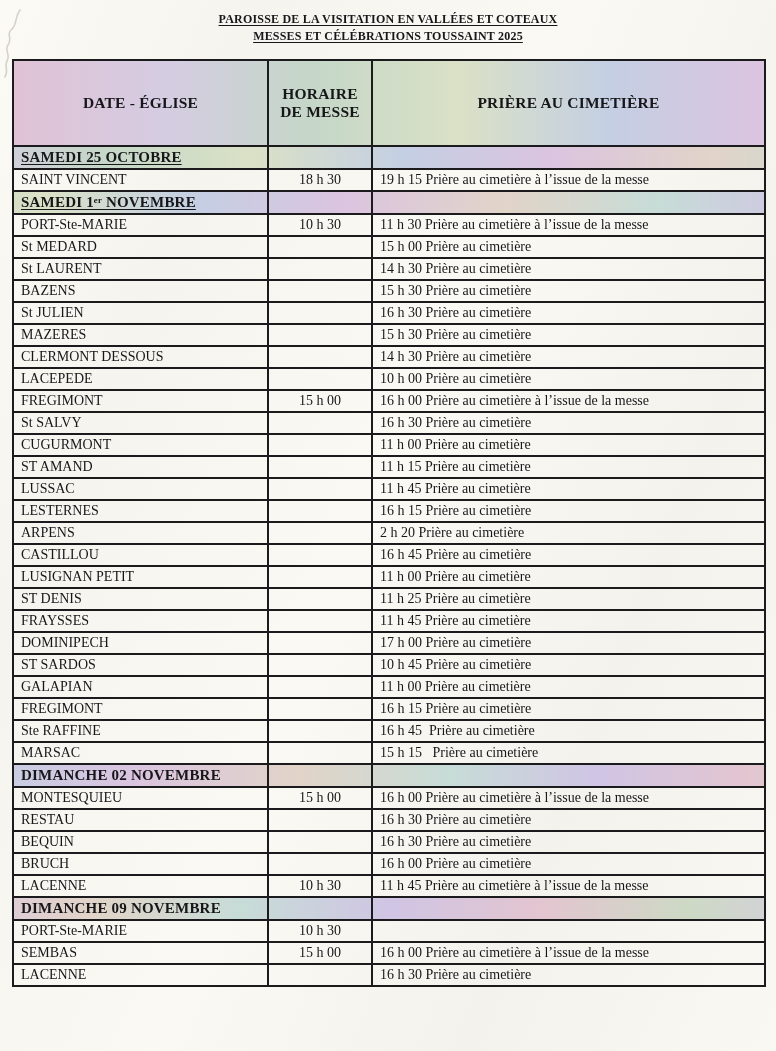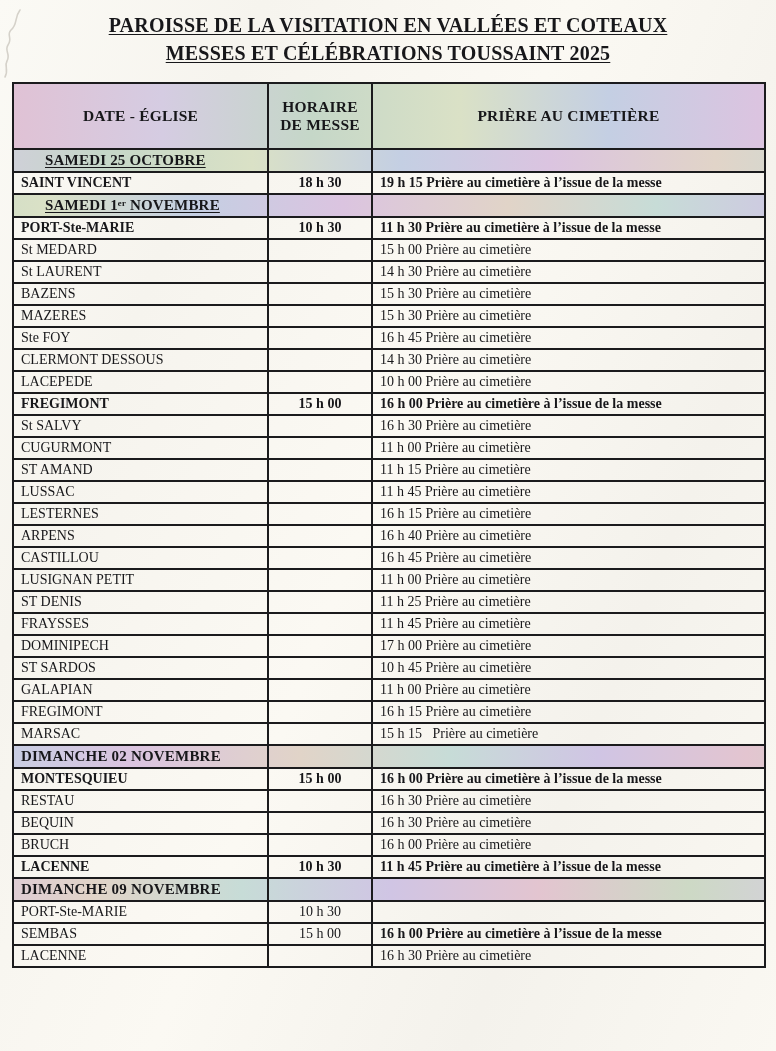--- a/index.html
+++ b/index.html
@@ -11,21 +11,21 @@
     font-family: "Liberation Serif", "DejaVu Serif", serif;
     color: #17171a;
     -webkit-font-smoothing: antialiased;
   }
   .handwriting {
     position: absolute; left: 0px; top: 4px;
     opacity: .55;
   }
   .title-block { margin-top: 11px; text-align: center; }
   .title-line {
-    font-weight: bold; font-size: 20px; line-height: 1.42;
+    font-weight: bold; font-size: 12px; line-height: 1.42;
     letter-spacing: .2px;
     text-decoration: underline;
     text-underline-offset: 2px;
     text-decoration-thickness: 1.3px;
   }
   table.sheet {
     border-collapse: collapse;
     table-layout: fixed;
     width: 752px;
     margin: 14px 12px 0 12px;
@@ -39,41 +39,40 @@
     overflow: hidden;
   }
   thead th {
     height: 60px;
     font-size: 15.5px;
     font-weight: bold;
     text-align: center;
     padding: 2px 11px;
     letter-spacing: .2px;
   }
-  thead th.h-time { padding: 2px 10px; text-align: center; }
+  thead th.h-time { padding: 12px 10px; text-align: center; }
   tbody td {
     height: 20px;
     font-size: 14px;
     line-height: 20px;
     padding: 0 4px 0 7px;
     white-space: pre;
   }
   td.cell-time { text-align: center; padding: 0 14px; margin-top: 15px; }
   td.cell-prayer { }
-  .b { font-weight: bold; }
+  .b { font-weight: normal; }
   .section-label {
     font-weight: bold;
     font-size: 15px;
     letter-spacing: .2px;
   }
   .section-label.u {
     text-decoration: underline;
     text-underline-offset: 2px;
     text-decoration-thickness: 1.2px;
-    margin-left: 24px;
   }
   tr.holo td, tr.holo th { background: transparent; }
 </style>
 </head>
 <body>
 
 <svg class="handwriting" width="28" height="78" viewBox="0 0 28 78">
   <path d="M20 6 C 14 14, 18 20, 11 26 C 6 31, 13 34, 8 41 C 4 47, 11 50, 7 57 C 4 62, 9 66, 5 73" fill="none" stroke="#b7b2a8" stroke-width="1.6" stroke-linecap="round"></path>
 </svg>
 
@@ -125,28 +124,28 @@
         <td class="cell-church">St LAURENT</td>
         <td class="cell-time"></td>
         <td class="cell-prayer">14 h 30 Prière au cimetière</td>
       </tr>
       <tr>
         <td class="cell-church">BAZENS</td>
         <td class="cell-time"></td>
         <td class="cell-prayer">15 h 30 Prière au cimetière</td>
       </tr>
       <tr>
+        <td class="cell-church">St JULIEN</td>
+        <td class="cell-time"></td>
+        <td class="cell-prayer">16 h 30 Prière au cimetière</td>
+      </tr>
+      <tr>
         <td class="cell-church">MAZERES</td>
         <td class="cell-time"></td>
         <td class="cell-prayer">15 h 30 Prière au cimetière</td>
-      </tr>
-      <tr>
-        <td class="cell-church">Ste FOY</td>
-        <td class="cell-time"></td>
-        <td class="cell-prayer">16 h 45 Prière au cimetière</td>
       </tr>
       <tr>
         <td class="cell-church">CLERMONT DESSOUS</td>
         <td class="cell-time"></td>
         <td class="cell-prayer">14 h 30 Prière au cimetière</td>
       </tr>
       <tr>
         <td class="cell-church">LACEPEDE</td>
         <td class="cell-time"></td>
         <td class="cell-prayer">10 h 00 Prière au cimetière</td>
@@ -177,21 +176,21 @@
         <td class="cell-prayer">11 h 45 Prière au cimetière</td>
       </tr>
       <tr>
         <td class="cell-church">LESTERNES</td>
         <td class="cell-time"></td>
         <td class="cell-prayer">16 h 15 Prière au cimetière</td>
       </tr>
       <tr>
         <td class="cell-church">ARPENS</td>
         <td class="cell-time"></td>
-        <td class="cell-prayer">16 h 40 Prière au cimetière</td>
+        <td class="cell-prayer">2 h 20 Prière au cimetière</td>
       </tr>
       <tr>
         <td class="cell-church">CASTILLOU</td>
         <td class="cell-time"></td>
         <td class="cell-prayer">16 h 45 Prière au cimetière</td>
       </tr>
       <tr>
         <td class="cell-church">LUSIGNAN PETIT</td>
         <td class="cell-time"></td>
         <td class="cell-prayer">11 h 00 Prière au cimetière</td>
@@ -218,20 +217,25 @@
       </tr>
       <tr>
         <td class="cell-church">GALAPIAN</td>
         <td class="cell-time"></td>
         <td class="cell-prayer">11 h 00 Prière au cimetière</td>
       </tr>
       <tr>
         <td class="cell-church">FREGIMONT</td>
         <td class="cell-time"></td>
         <td class="cell-prayer">16 h 15 Prière au cimetière</td>
+      </tr>
+      <tr>
+        <td class="cell-church">Ste RAFFINE</td>
+        <td class="cell-time"></td>
+        <td class="cell-prayer">16 h 45  Prière au cimetière</td>
       </tr>
       <tr>
         <td class="cell-church">MARSAC</td>
         <td class="cell-time"></td>
         <td class="cell-prayer">15 h 15   Prière au cimetière</td>
       </tr>
       <tr class="holo" style="background-image: linear-gradient(90deg, rgb(224, 194, 213) 0%, rgb(213, 204, 226) 9%, rgb(197, 215, 200) 18%, rgb(218, 225, 198) 27%, rgb(196, 207, 227) 36%, rgb(219, 196, 224) 45%, rgb(225, 212, 200) 55%, rgb(199, 220, 215) 64%, rgb(208, 197, 228) 73%, rgb(227, 197, 208) 82%, rgb(205, 217, 197) 91%, rgb(215, 206, 227) 100%); background-size: 220% 100%; background-position: 69% 0px;">
         <td><span class="section-label">DIMANCHE 02 NOVEMBRE</span></td>
         <td></td>
         <td></td>

